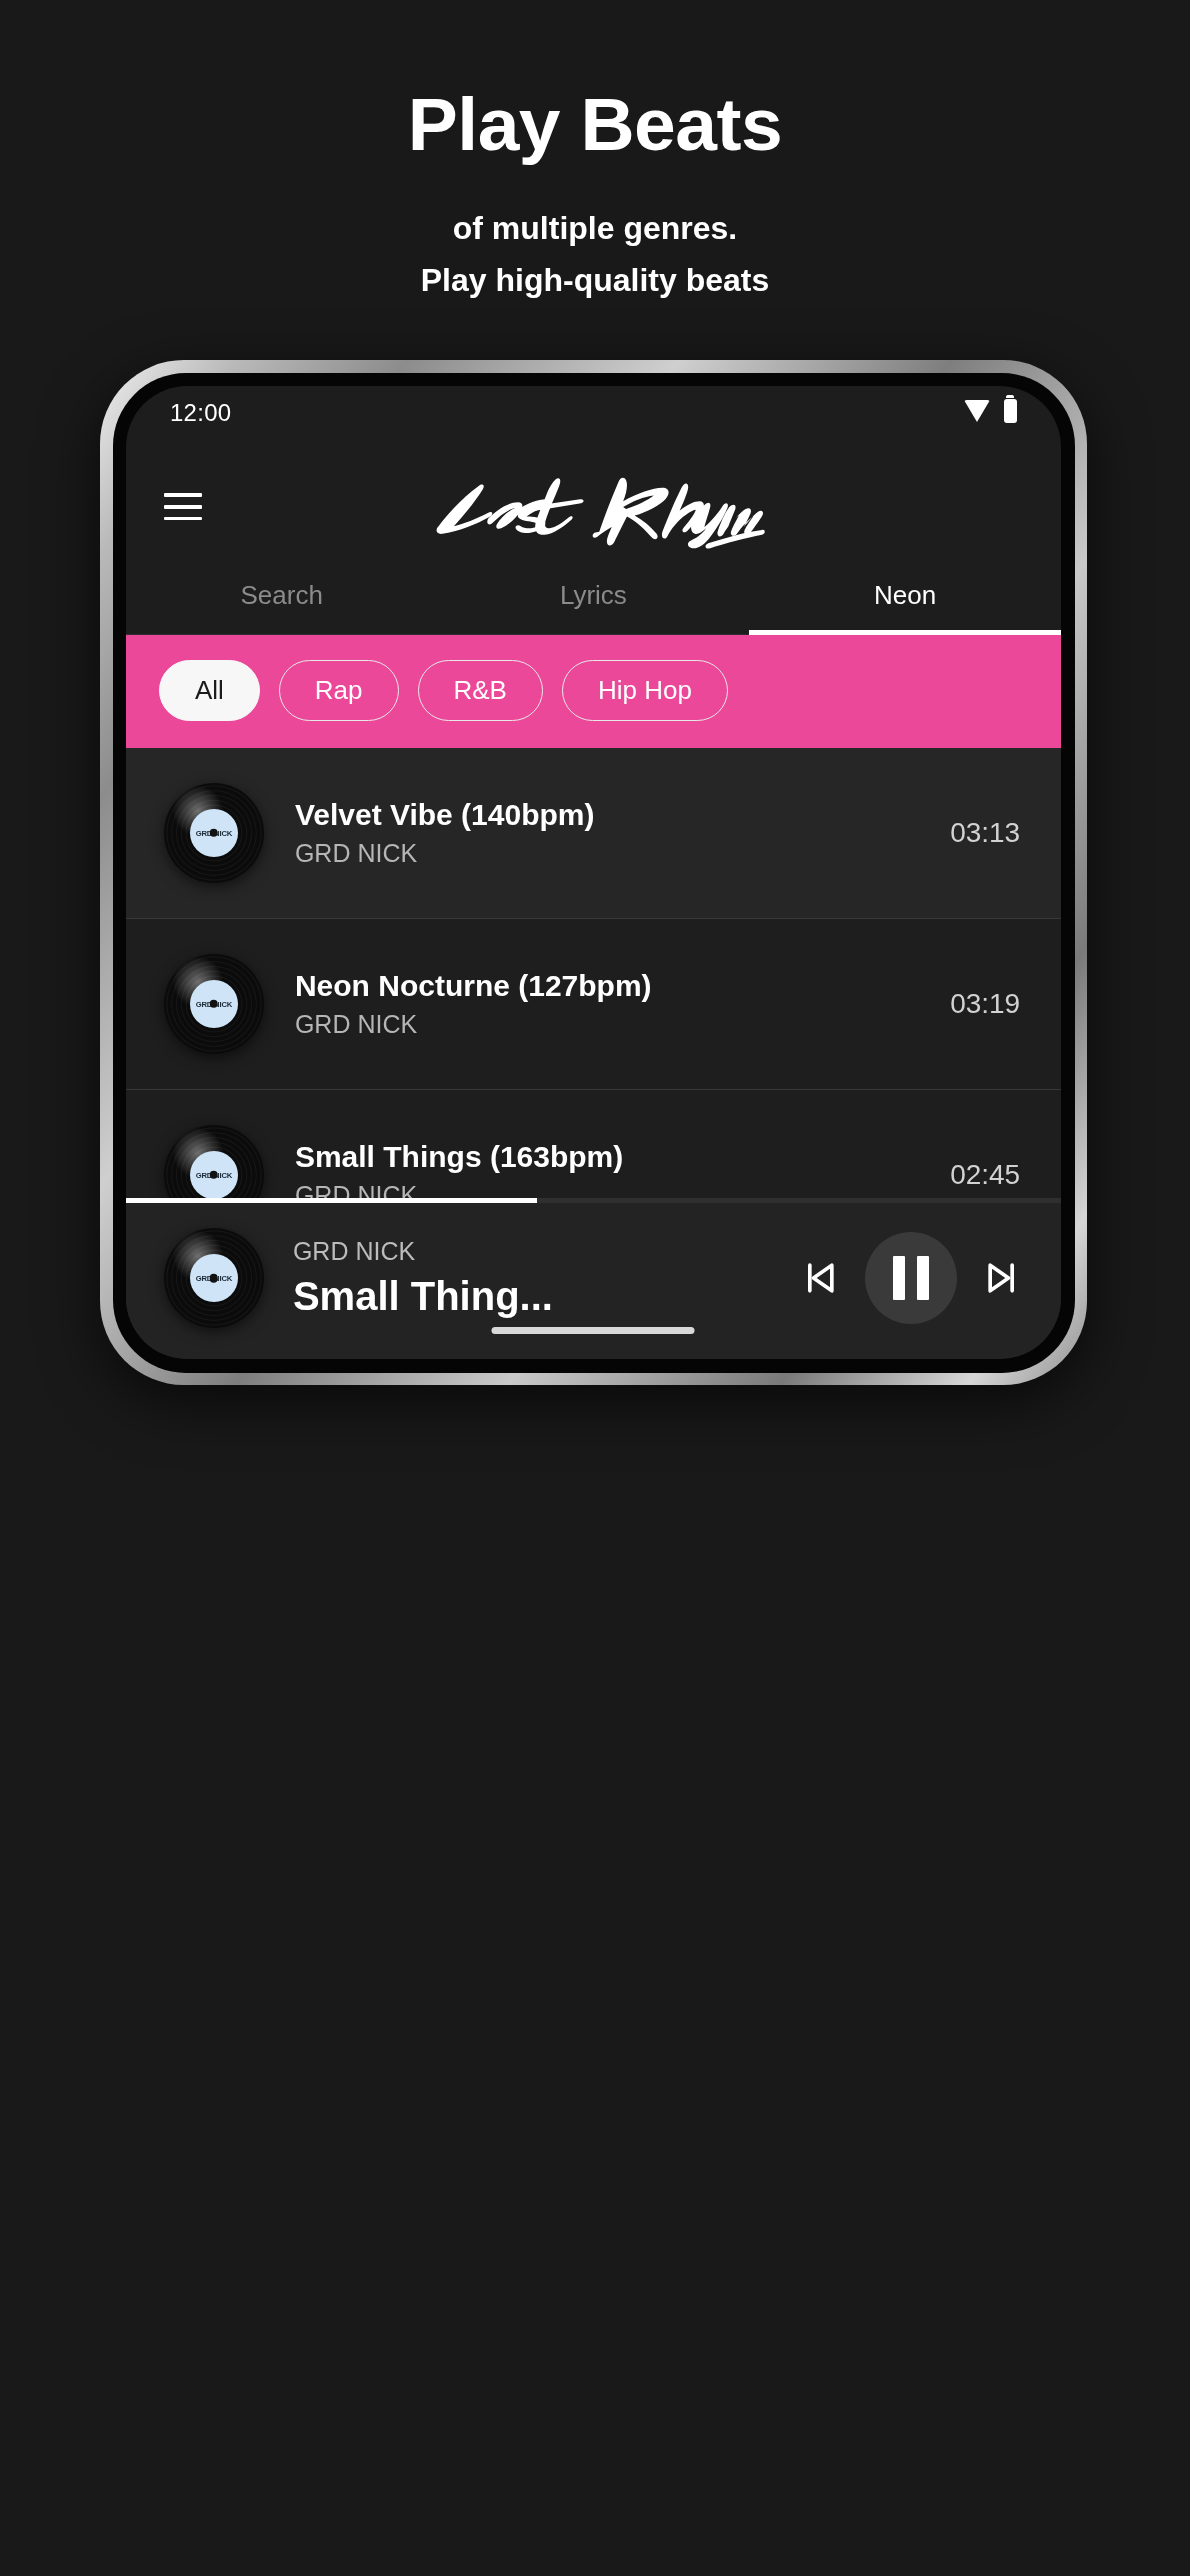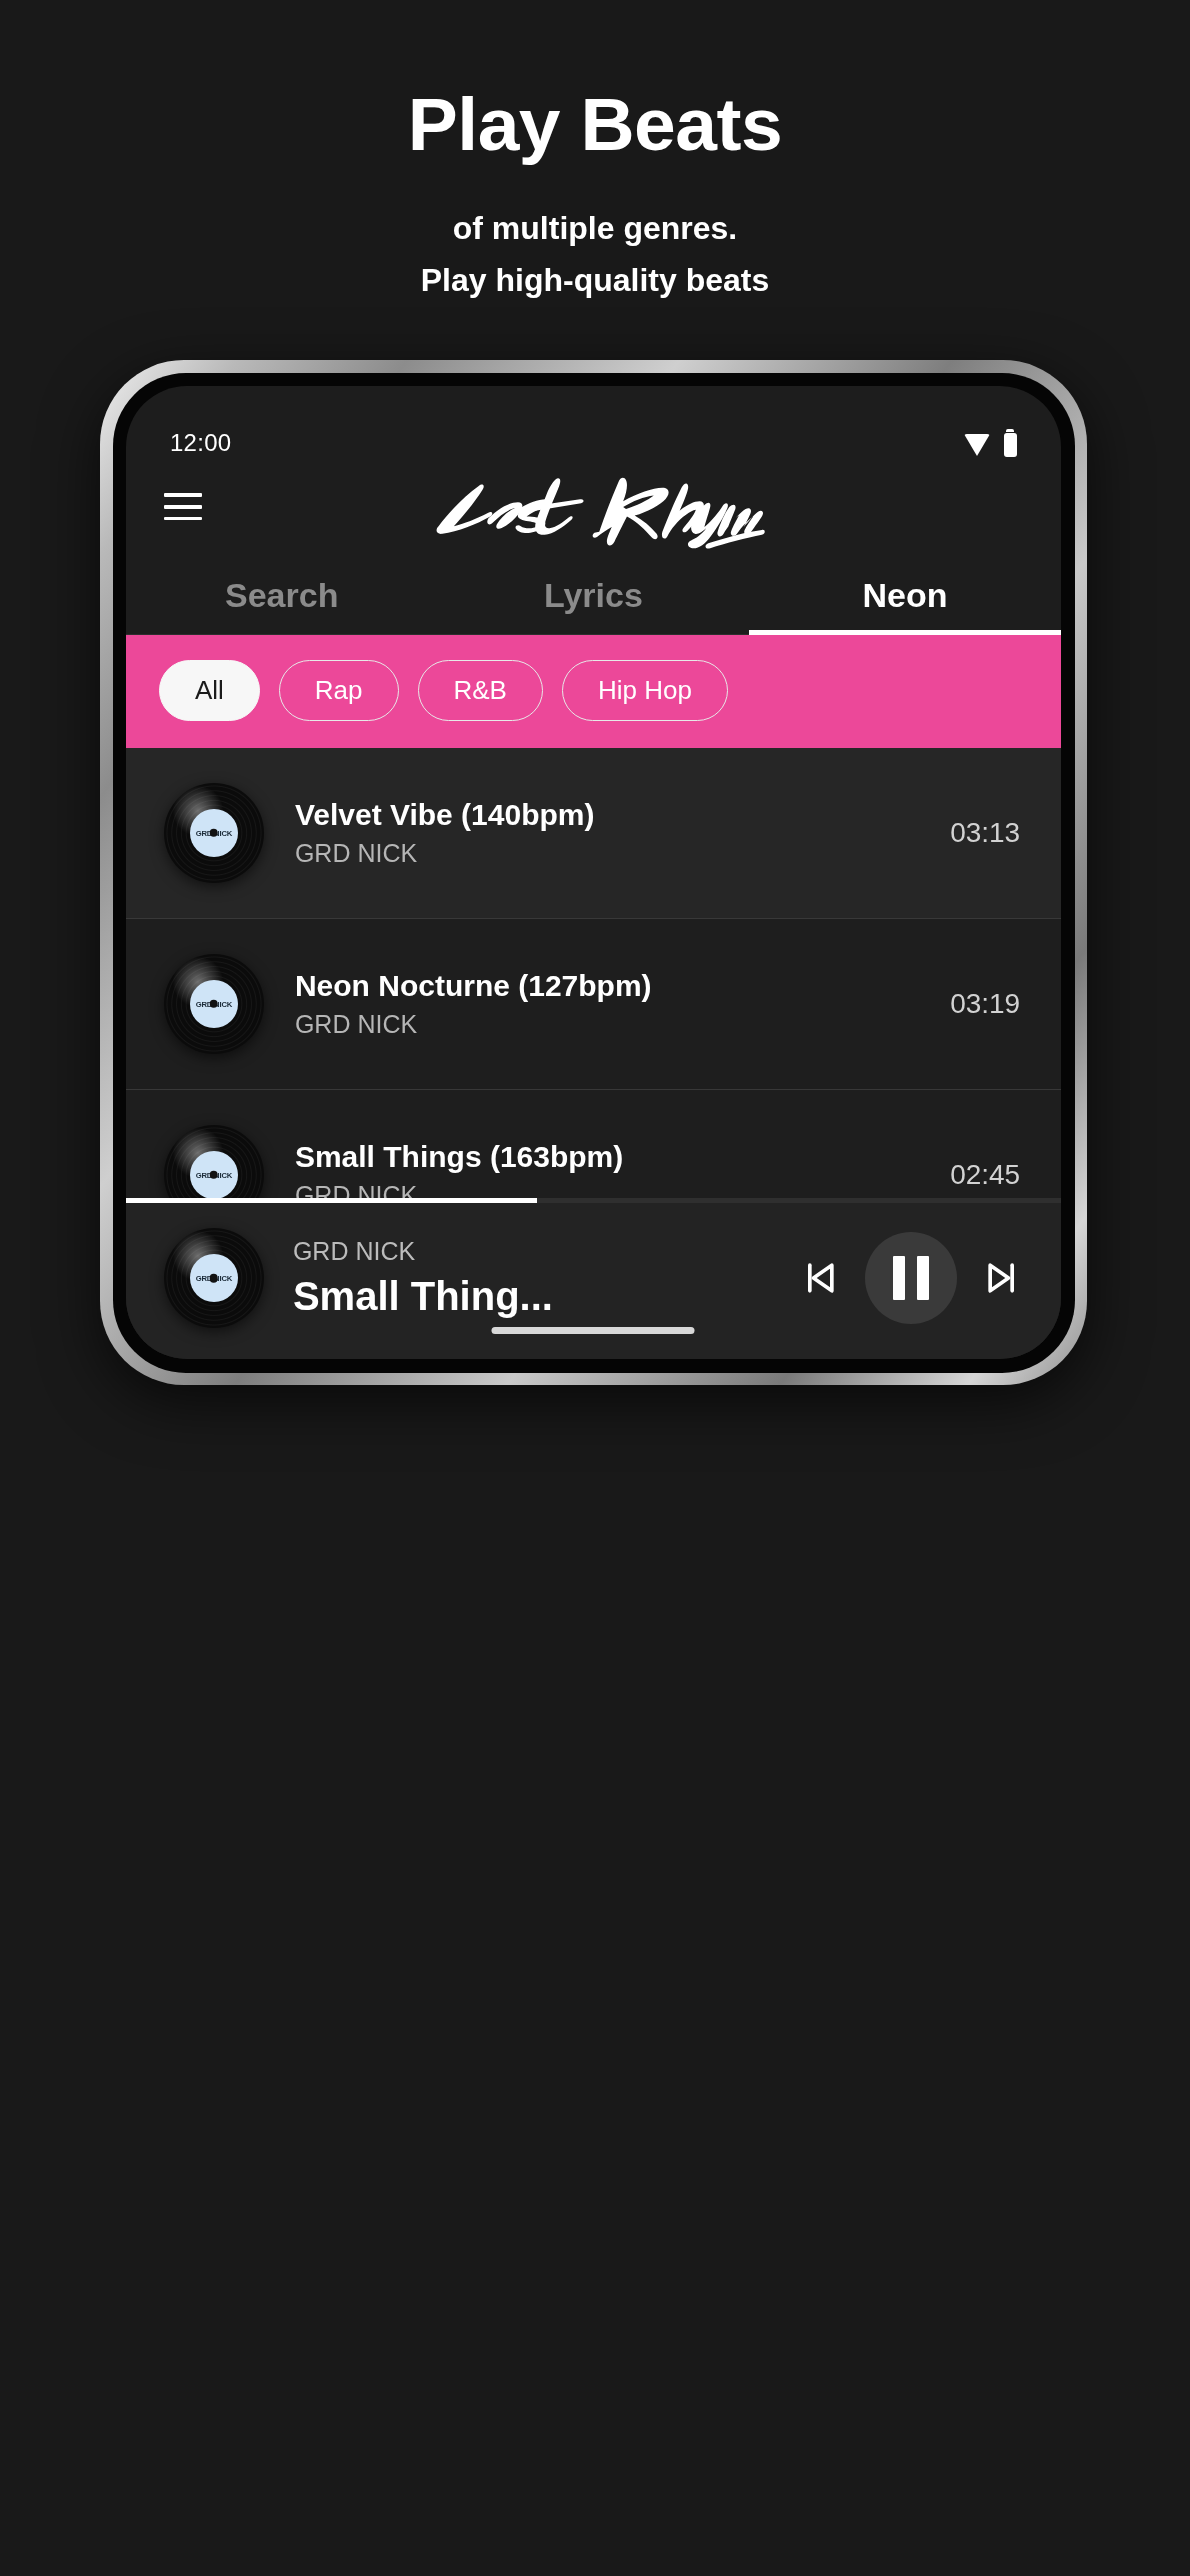--- a/index.html
+++ b/index.html
@@ -75,21 +75,21 @@
     overflow: hidden;
     display: flex;
     flex-direction: column;
   }
 
   
   .statusbar {
     height: 71px;
     flex: 0 0 auto;
     display: flex;
-    align-items: flex-end;
+    align-items: flex-start;
     justify-content: space-between;
     padding: 13.4px 44px 0 44px;
     box-sizing: border-box;
     color: #ffffff;
   }
   .status-time { font-size: 24px; font-weight: 500; letter-spacing: 0.3px; }
   .status-icons { display: flex; align-items: center; gap: 13.4px; }
   .icon-wifi {
     width: 0; height: 0;
     border-left: 13.4px solid transparent;
@@ -150,22 +150,22 @@
     display: flex;
     height: 77px;
     border-bottom: 1px solid #2e2e2e;
     position: relative;
   }
   .tab {
     flex: 1 1 0;
     display: flex;
     align-items: center;
     justify-content: center;
-    font-size: 34px;
-    font-weight: bold;
+    font-size: 26px;
+    font-weight: normal;
     color: #8b8b8b;
     cursor: pointer;
     position: relative;
   }
   .tab.active { color: #ffffff; }
   .tab.active::after {
     content: "";
     position: absolute;
     left: 0; right: 0; bottom: -1px;
     height: 4.8px;

